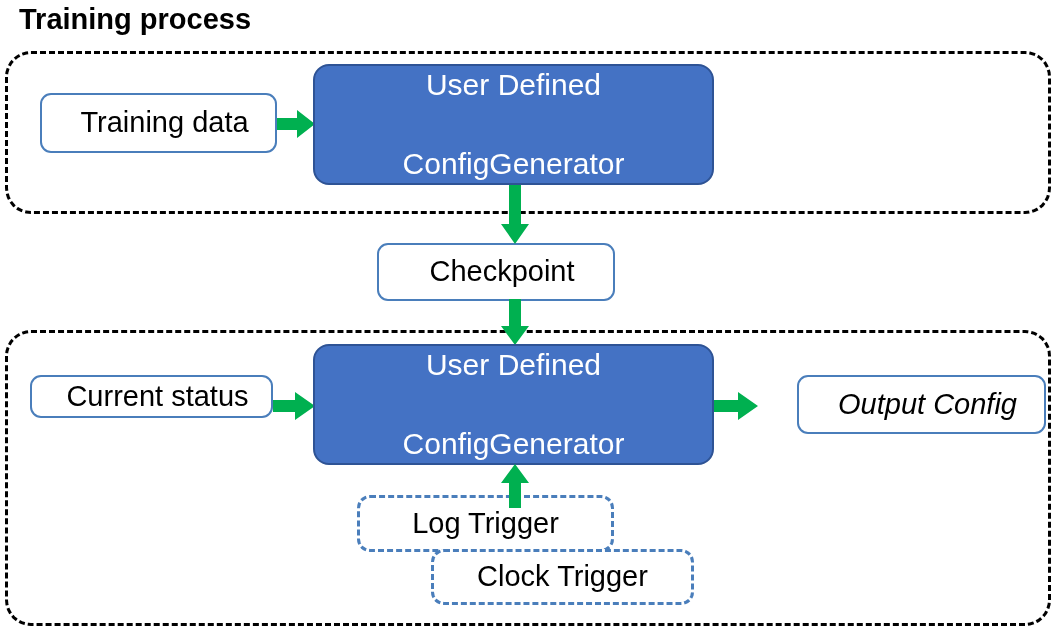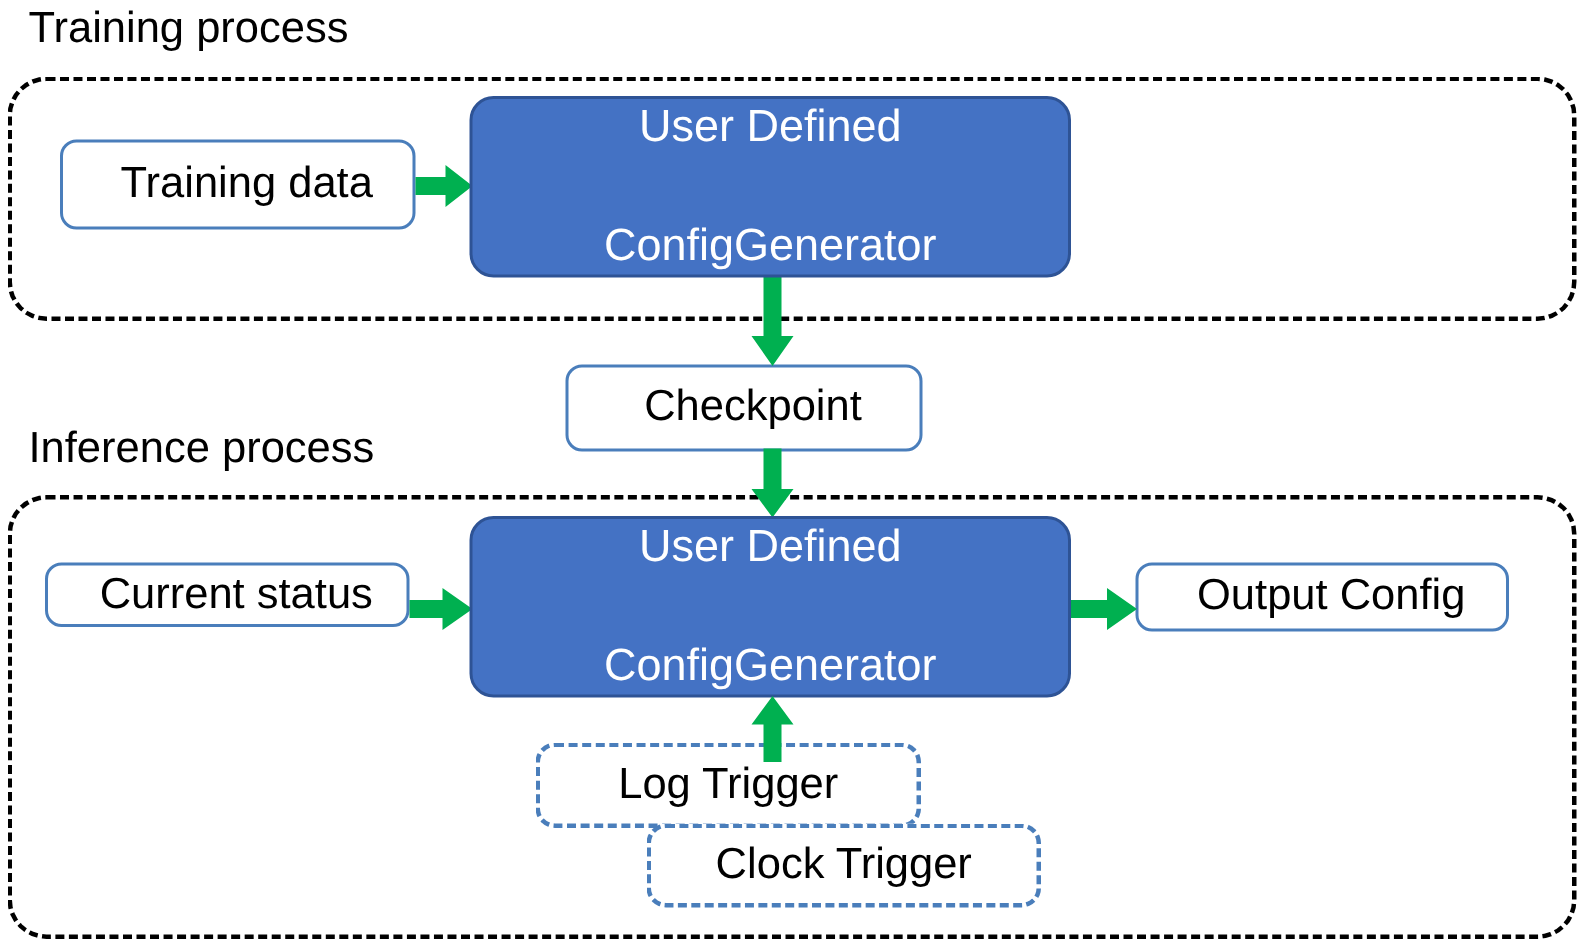--- a/index.html
+++ b/index.html
@@ -21,20 +21,21 @@
   }
 
   
   .section-title {
     position: absolute;
     font-size: 29px;
     line-height: 32px;
     color: #000000;
     white-space: nowrap;
     letter-spacing: 0px;
+    font-weight: bold;
   }
   #title-training  { left: 19px;  top: 3px;   }
   #title-inference { left: 19px;  top: 283px; }
 
   
   .group-box {
     position: absolute;
     box-sizing: border-box;
     border: 3px dashed #000000;
     border-radius: 26px;
@@ -55,21 +56,21 @@
     justify-content: center;
     color: #000000;
     font-size: 29px;
     line-height: 1.1;
     white-space: nowrap;
     padding-left: 12px;
   }
   #node-training-data  { left: 40px;  top: 93px;  width: 237px; height: 60px; }
   #node-checkpoint     { left: 377px; top: 243px; width: 238px; height: 58px; justify-content: center; }
   #node-current-status { left: 30px;  top: 375px; width: 243px; height: 43px; }
-  #node-output-config  { left: 757px; top: 375px; width: 249px; height: 46px; }
+  #node-output-config  { left: 797px; top: 375px; width: 249px; height: 59px; font-style: italic; }
 
   
   .node-trigger {
     position: absolute;
     box-sizing: border-box;
     background: transparent;
     border: 3px dashed #4A7EBB;
     border-radius: 13px;
     display: flex;
     align-items: center;
@@ -117,21 +118,20 @@
   #arrow-gen-to-output          { left: 714px; top: 390px; }
   #arrow-triggers-to-gen        { left: 500px; top: 464px; z-index: 6; }
 </style>
 </head>
 <body>
 
 <div id="canvas">
 
   <div class="section-title" id="title-training">Training process</div>
 
-  <div class="section-title" id="title-inference">Inference process</div>
 
   <div class="group-box" id="group-training"></div>
 
   <div class="group-box" id="group-inference"></div>
 
   <div class="node-plain" id="node-training-data">
     <span class="node-label">Training data</span>
   </div>
 
   <div class="node-process" id="node-train-generator">

